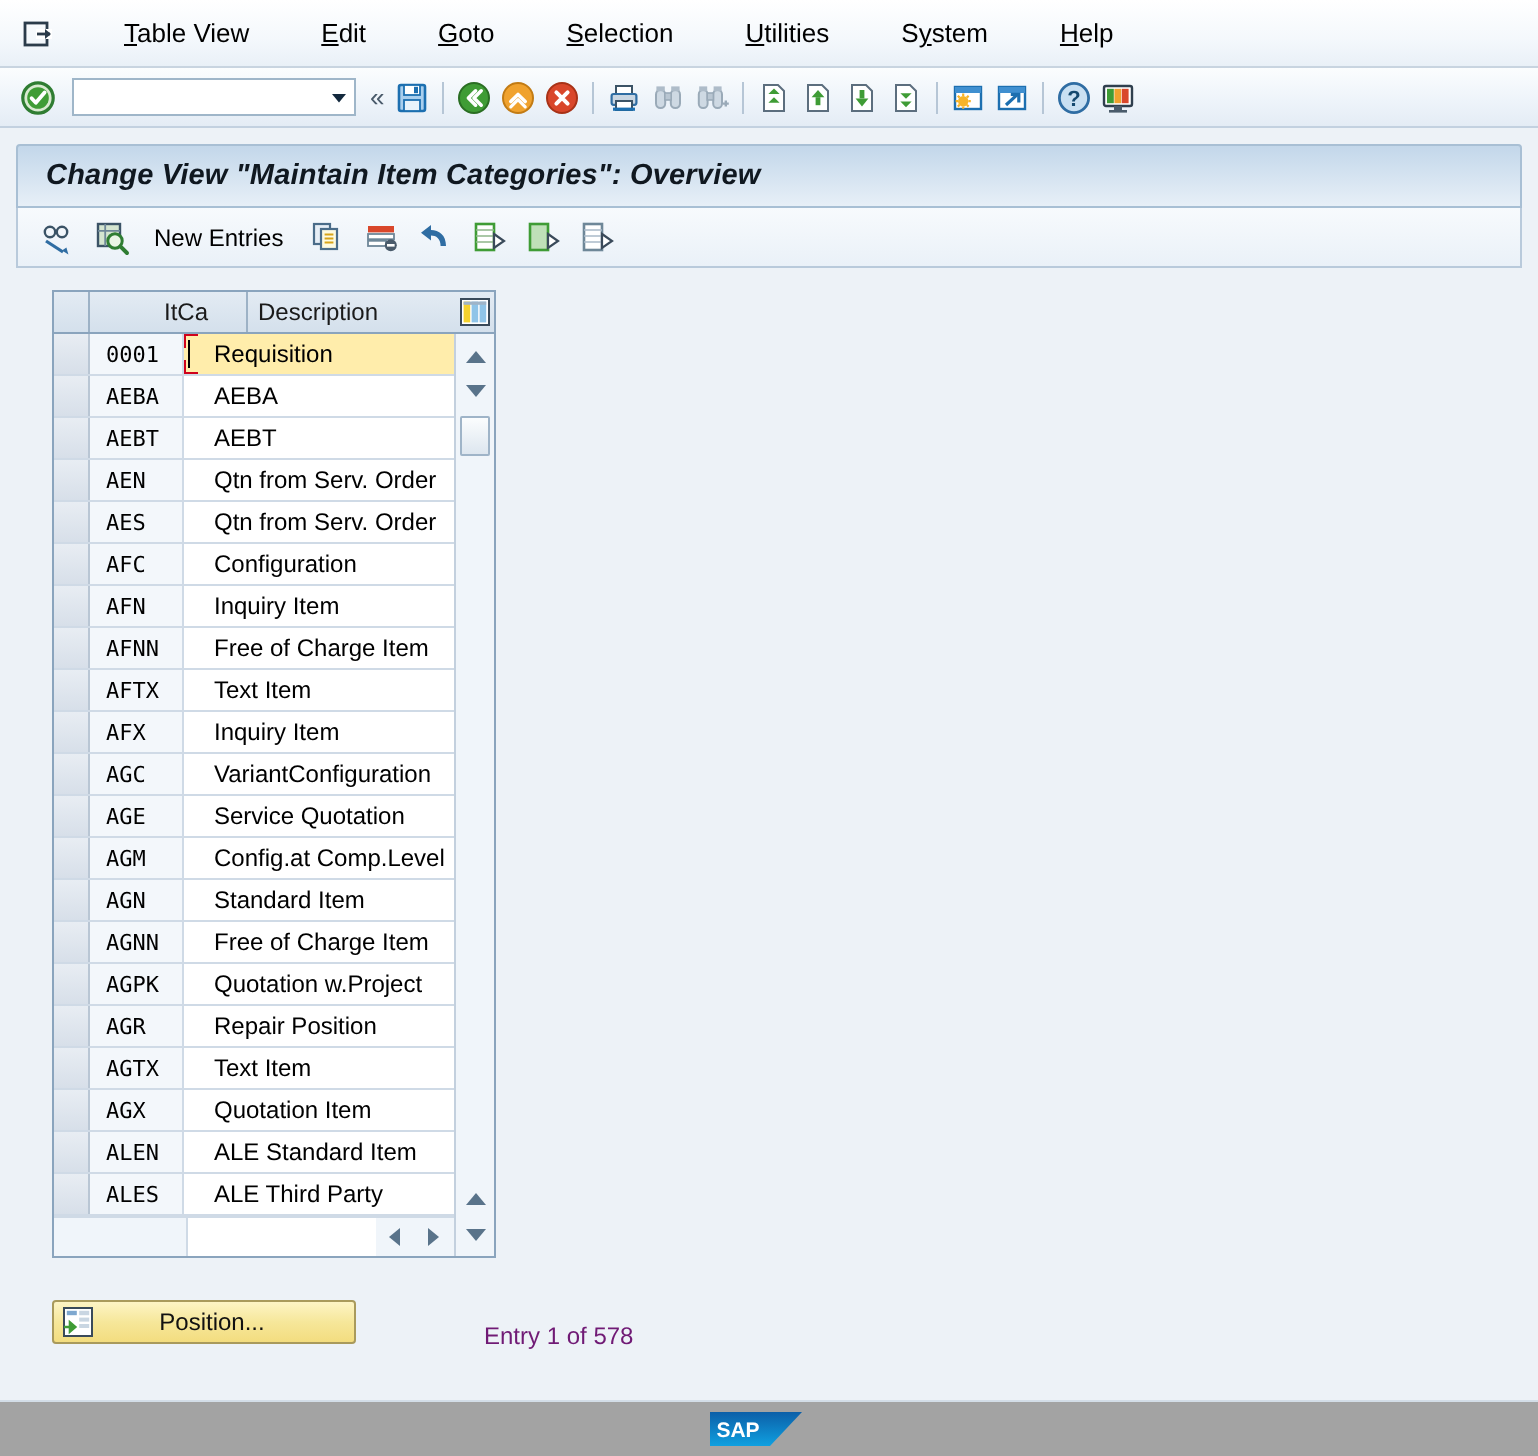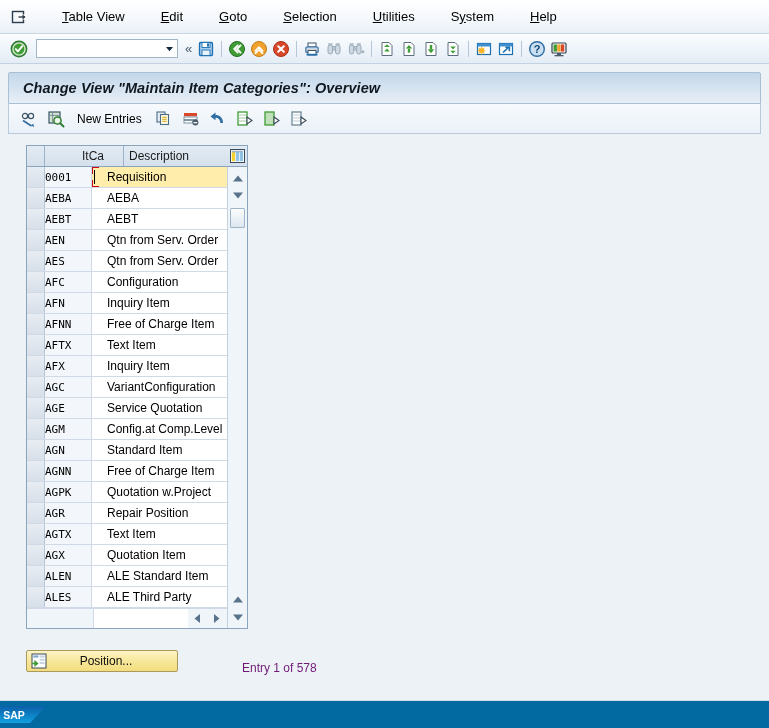--- a/index.html
+++ b/index.html
@@ -202,21 +202,21 @@
     width: 18px;
     background: linear-gradient(to bottom,#e8edf3,#d7dfe9);
     border-right: 1px solid #b9c6d4;
     box-sizing: border-box;
   }
   .cell-itca {
     width: 47px;
     font-family: "DejaVu Sans Mono", monospace;
     font-size: 11px;
     display: flex; align-items: center;
-    padding-left: 0;
+    padding-left: 8px;
     border-right: 1px solid #cfdae6;
     background: #f3f7fb;
     box-sizing: border-box;
     white-space: nowrap;
     overflow: hidden;
   }
   .cell-desc {
     flex: 1;
     font-size: 12px;
     display: flex; align-items: center;
@@ -315,25 +315,25 @@
     left: 234px;
     font-size: 12px;
     color: #701a75;
   }
 
   
   .statusbar {
     position: absolute;
     left: 0; right: 0; bottom: 0;
     height: 28px;
-    background: #0369a1;
+    background: #a3a3a3;
     border-top: 1px solid #d3dde7;
     display: flex;
     align-items: center;
-    justify-content: flex-start;
+    justify-content: center;
     box-sizing: border-box;
   }
   .sap-logo {
     width: 46px; height: 17px;
     margin-right: 14px;
     position: relative;
   }
 </style>
 </head>
 <body>

